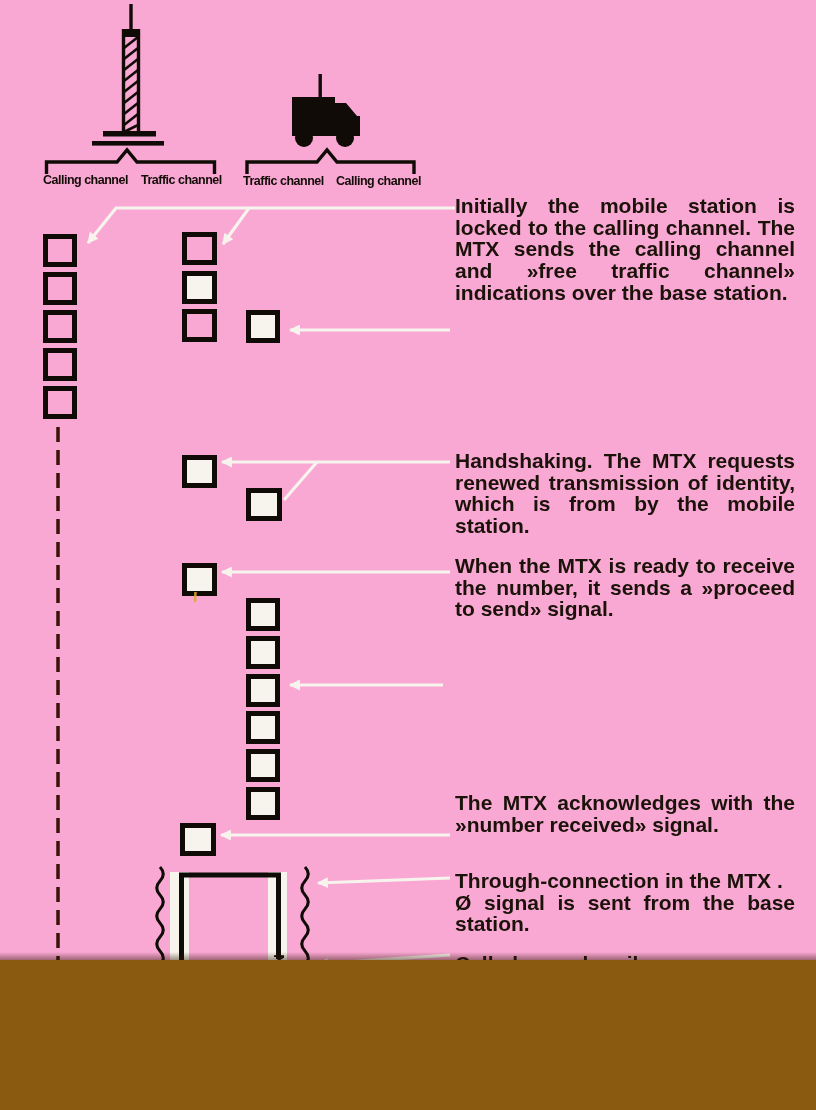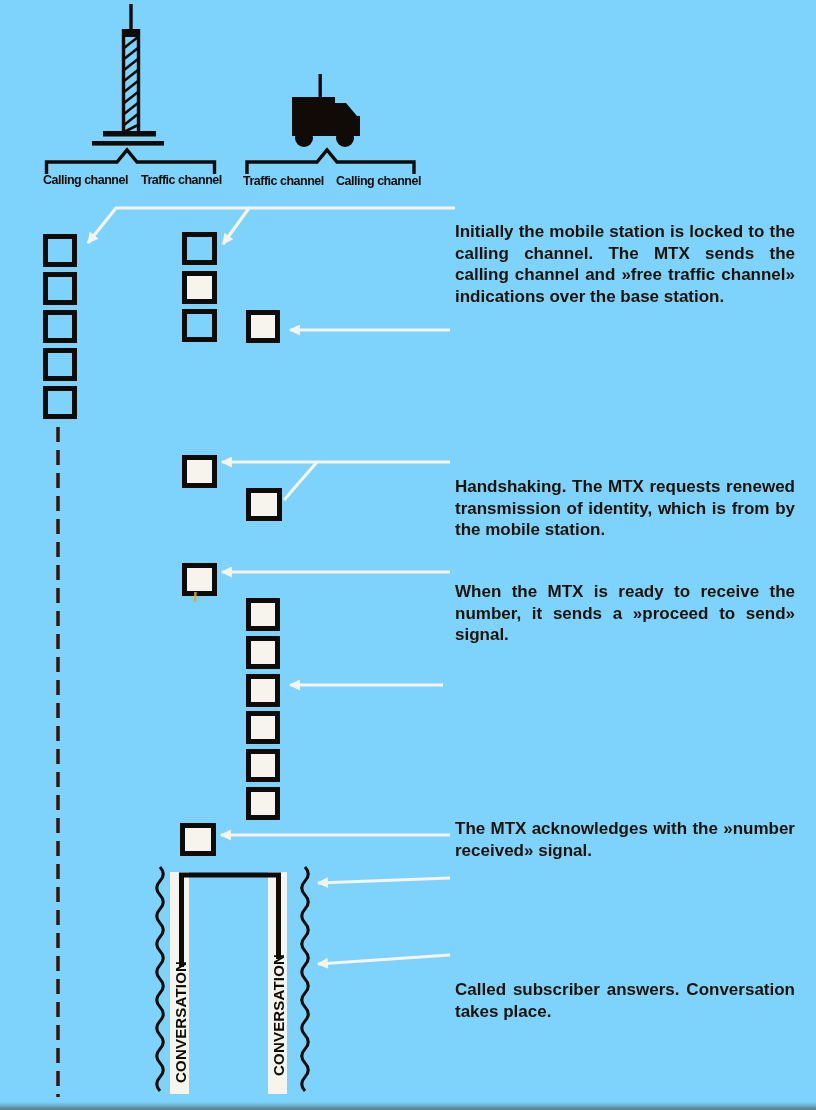--- a/index.html
+++ b/index.html
@@ -1,39 +1,39 @@
 <!DOCTYPE html>
 <html><head>
 <meta charset="utf-8">
 <style>
   html,body{margin:0;padding:0;background:#8a5a10;}
   .page{
-    position:relative; width:816px; height:1110px; overflow:hidden;
-    background:#7dd3fc;
+    position:relative; width:816px; height:960px; overflow:hidden;
+    background:#f9a8d4;
     font-family:"Liberation Sans","DejaVu Sans",sans-serif;
     text-decoration:underline;
   }
   
   .sq{
     position:absolute; width:34px; height:33px;
     border:5px solid #100b06; box-sizing:border-box;
     background:transparent;
   }
   .sq.w{ background:#f7f4ed; }
   
   .chan{
     position:absolute; top:173px; font-size:12.5px; font-weight:700;
     letter-spacing:-0.5px; color:#120c07; white-space:nowrap; line-height:14px;
   }
   
   .step{
     position:absolute; left:455px; width:340px;
-    font-size:17px; font-weight:700; line-height:21.7px;
+    font-size:21px; font-weight:700; line-height:21.7px;
     color:#1b1209; text-align:justify; white-space:pre-line;
-    hyphens:manual;margin-top:26px; -webkit-hyphens:manual;
+    hyphens:manual; -webkit-hyphens:manual;
   }
   
   .bar{
     position:absolute; width:19px; background:#f7f4ed;
   }
   .conv{
     position:absolute; width:118px; height:16px; line-height:17px;
     transform:rotate(-90deg); transform-origin:0 0;
     font-size:15px; font-weight:700; letter-spacing:0.2px; color:#0f0b06;
     white-space:nowrap;
@@ -143,19 +143,21 @@
 
   <div class="chan" style="left:43px">Calling channel</div>
   <div class="chan" style="left:141px">Traffic channel</div>
   <div class="chan" style="left:243px;top:174px">Traffic channel</div>
   <div class="chan" style="left:336px;top:174px">Calling channel</div>
 
   <div class="step" style="top:195px">Initially the mobile station is locked to the calling channel. The MTX sends the calling channel and »free traffic channel» indications over the base station.</div>
   <div class="step" style="top:450px">Handshaking. The MTX requests re­newed transmission of identity, which is from by the mobile station.</div>
   <div class="step" style="top:555px">When the MTX is ready to receive the number, it sends a »proceed to send» signal.</div>
   <div class="step" style="top:792px">The MTX acknowledges with the »number received» signal.</div>
+  <div class="step" style="top:870px">Through-connection in the MTX .
+Ø signal is sent from the base station.</div>
   <div class="step" style="top:953px">Called subscriber answers. Conversa­tion takes place.</div>
 
   <div class="conv" style="left:172px;top:1083px">CONVERSATION</div>
   <div class="conv" style="left:270px;top:1076px">CONVERSATION</div>
 
   <div class="edge-shadow"></div>
 </div>
 
 </body></html>

